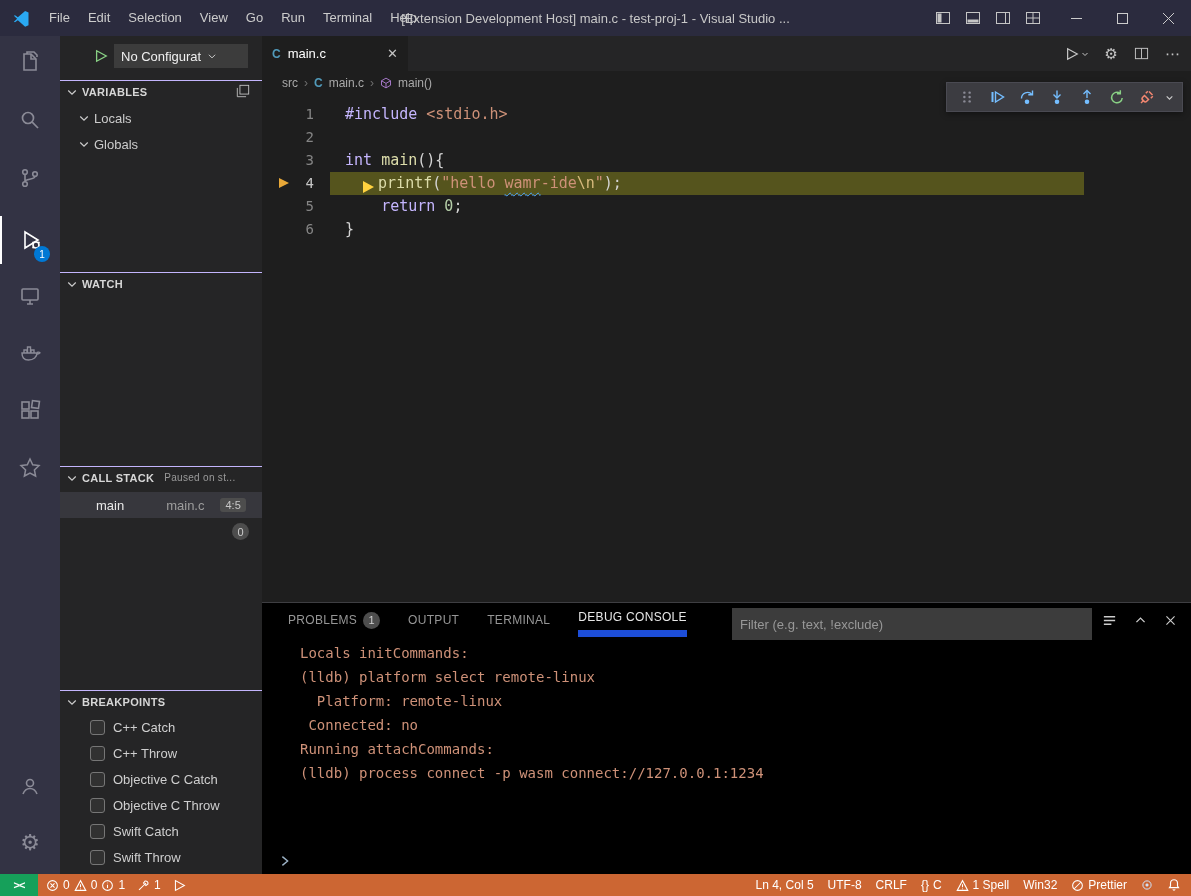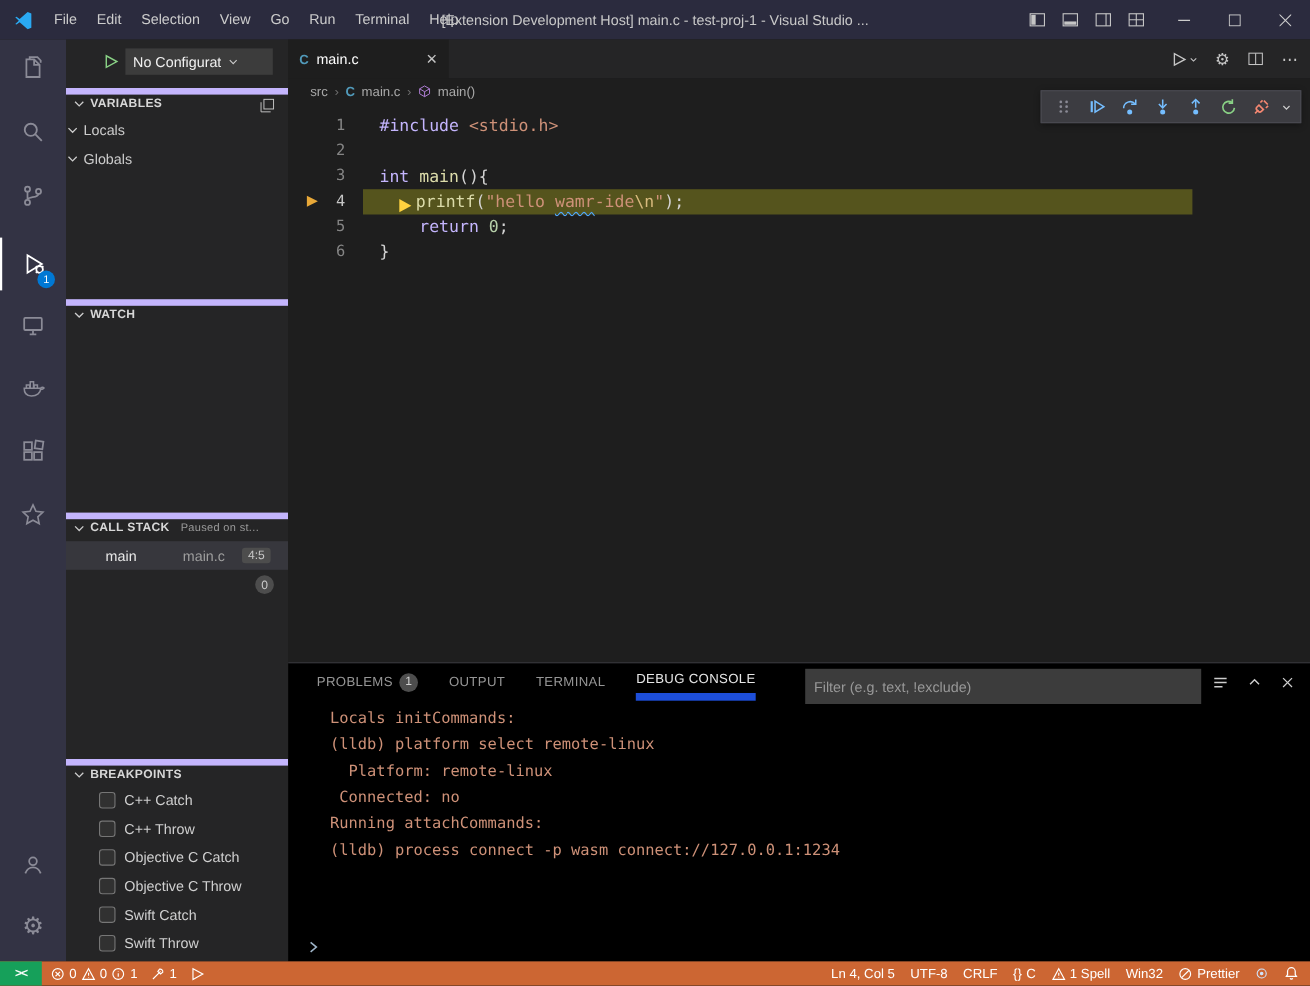--- a/index.html
+++ b/index.html
@@ -34,23 +34,23 @@
   
   #sidebar { position:absolute; left:60px; top:36px; width:202px; height:838px;
              background:#252526; color:#cccccc; overflow:hidden; }
   .run-row { position:absolute; left:0; top:4px; width:202px; height:32px; display:flex;
              align-items:center; padding-left:34px; gap:6px; }
   .config-select { display:flex; align-items:center; gap:6px; background:#3c3c3c;
                    height:24px; padding:12px 7px; width:134px; color:#f0f0f0; font-size:13px; }
   .config-select .lbl { overflow:hidden; white-space:nowrap; max-width:104px; }
   .sec-header { position:absolute; left:0; width:202px; height:22px; display:flex;
                 align-items:center; gap:4px; padding-left:6px; font-size:11px; font-weight:bold;
-                color:#d7d7d7; letter-spacing:.3px; border-top:6px solid #c4b5fd; }
+                color:#d7d7d7; letter-spacing:.3px; border-top:1px solid #c4b5fd; }
   .tree-row { position:absolute; left:0; width:202px; height:24px; display:flex;
-              align-items:center; gap:4px; font-size:13px; }
+              align-items:center; gap:4px; padding-left:18px; font-size:13px; }
   .tree-row.selected { background:#0e62a8; outline:1px solid #2488d8; outline-offset:-1px;
                        color:#ffffff; font-weight:bold; height:26px; }
   .cs-status { font-size:10px; color:#9a9a9a; font-weight:normal; margin-left:6px;
                white-space:nowrap; }
   .frame-row { position:absolute; left:0; top:456px; width:202px; height:26px;
                background:#37373d; display:flex; align-items:center; font-size:13px; }
   .frame-name { margin-left:36px; color:#e8e8e8; }
   .frame-file { margin-left:42px; color:#9d9d9d; }
   .frame-pos { margin-left:16px; background:#4d4d4d; color:#c8c8c8; font-size:11px;
                border-radius:3px; padding:1px 5px; }

